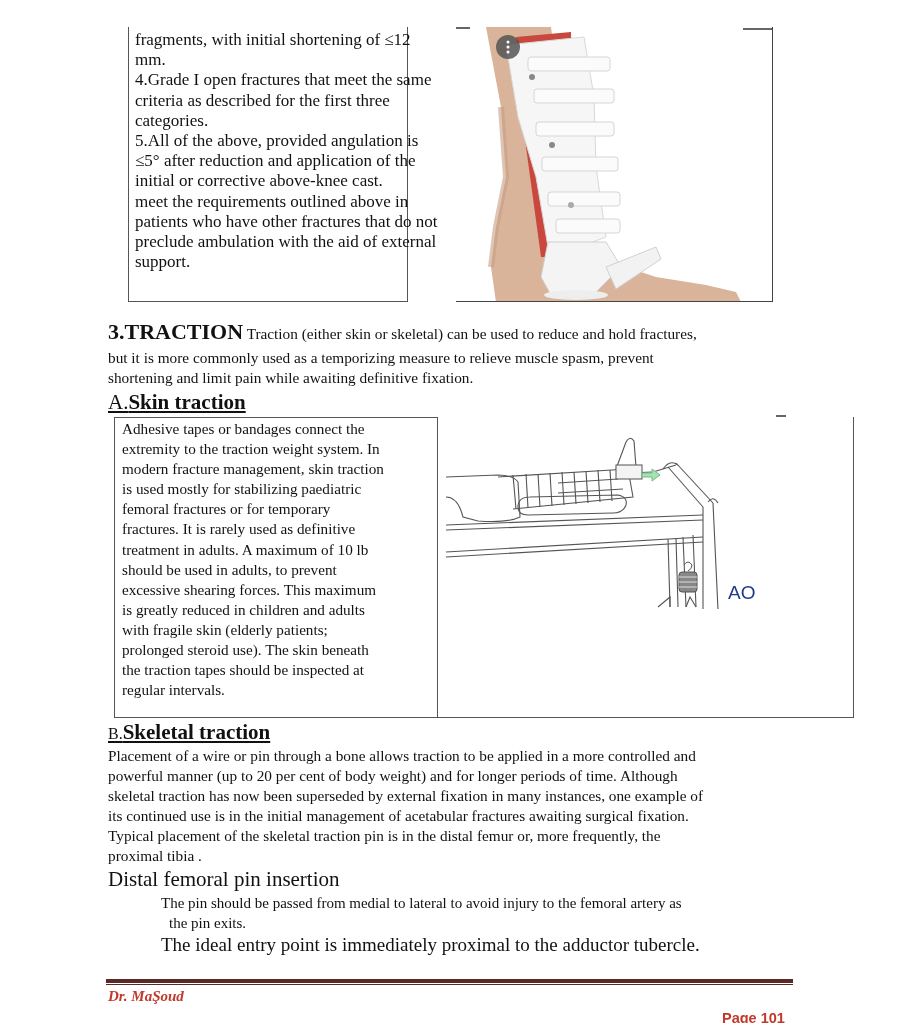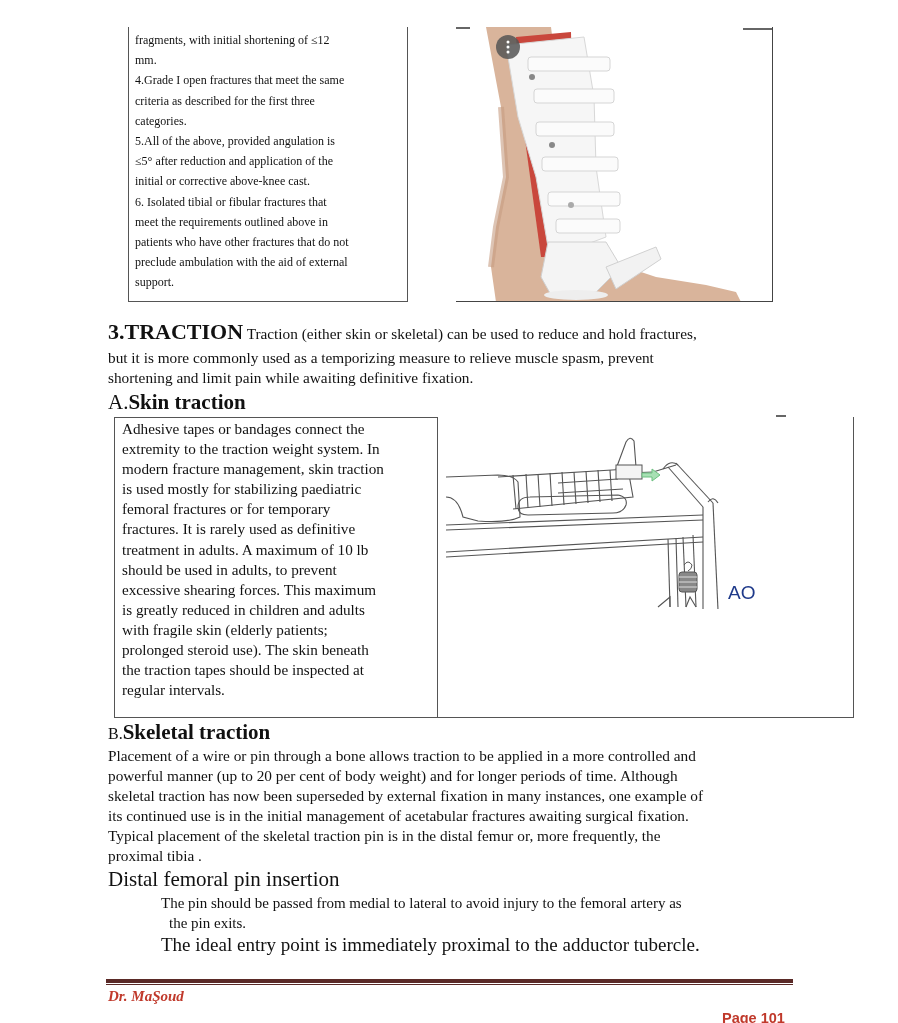--- a/index.html
+++ b/index.html
@@ -4,32 +4,32 @@
 <style>
   html, body { margin: 0; padding: 0; background: #ffffff; }
   body { width: 898px; height: 1023px; position: relative; overflow: hidden;
          font-family: "Liberation Serif", "DejaVu Serif", serif; color: #111; }
   .abs { position: absolute; }
 
   
   .tbl1-text { left: 128px; top: 27px; width: 280px; height: 275px;
                border-left: 1.5px solid #555; border-bottom: 1.5px solid #555;
                border-right: 1.5px solid #555; box-sizing: border-box;
-               padding: 3px 0 0 6px; font-size: 12px; line-height: 20.2px; }
+               padding: 3px 0 0 6px; font-size: 17px; line-height: 20.2px; }
   .tbl1-text .line { display: block; white-space: nowrap; }
   .tbl1-img { left: 456px; top: 27px; width: 317px; height: 275px;
               border-right: 1.5px solid #444; border-bottom: 1.5px solid #444;
               box-sizing: border-box; overflow: hidden; }
   .tbl1-topline-l { left: 456px; top: 27px; width: 14px; height: 1.5px; background:#666; }
   .tbl1-topline-r { left: 743px; top: 28px; width: 30px; height: 1.5px; background:#666; }
 
   
   .para { font-size: 15.3px; line-height: 20.2px; white-space: nowrap; }
   .h-traction { font-weight: bold; font-size: 22px; }
-  .h-sub { font-size: 21px; line-height: 24px; white-space: nowrap; }
+  .h-sub { font-size: 21px; line-height: 24px; white-space: nowrap; text-decoration: underline; }
   .h-sub b { font-weight: bold; }
   .h-sub .small { font-size: 16px; }
 
   
   .tbl2-text { left: 114px; top: 417px; width: 324px; height: 301px;
                border: 1.5px solid #555; border-right: none; box-sizing: border-box;
                padding: 1px 7px 0 7px; font-size: 15.2px; line-height: 20.1px; }
   .tbl2-text .line { display:block; white-space: nowrap; }
   .tbl2-img { left: 437px; top: 417px; width: 417px; height: 301px;
               border-left: 1.5px solid #555; border-right: 1.5px solid #555;
@@ -49,21 +49,20 @@
 
 <div class="abs tbl1-text">
   <span class="line">fragments, with initial shortening of ≤12</span>
   <span class="line">mm.</span>
   <span class="line">4.Grade I open fractures that meet the same</span>
   <span class="line">criteria as described for the first three</span>
   <span class="line">categories.</span>
   <span class="line">5.All of the above, provided angulation is</span>
   <span class="line">≤5° after reduction and application of the</span>
   <span class="line">initial or corrective above-knee cast.</span>
-  <span class="line">6. Isolated tibial or fibular fractures that</span>
   <span class="line">meet the requirements outlined above in</span>
   <span class="line">patients who have other fractures that do not</span>
   <span class="line">preclude ambulation with the aid of external</span>
   <span class="line">support.</span>
 </div>
 <div class="abs tbl1-topline-l"></div>
 <div class="abs tbl1-topline-r"></div>
 
 <div class="abs tbl1-img" aria-label="Functional leg brace on lower leg and foot">
   <svg width="317" height="275" viewBox="0 0 317 275">

